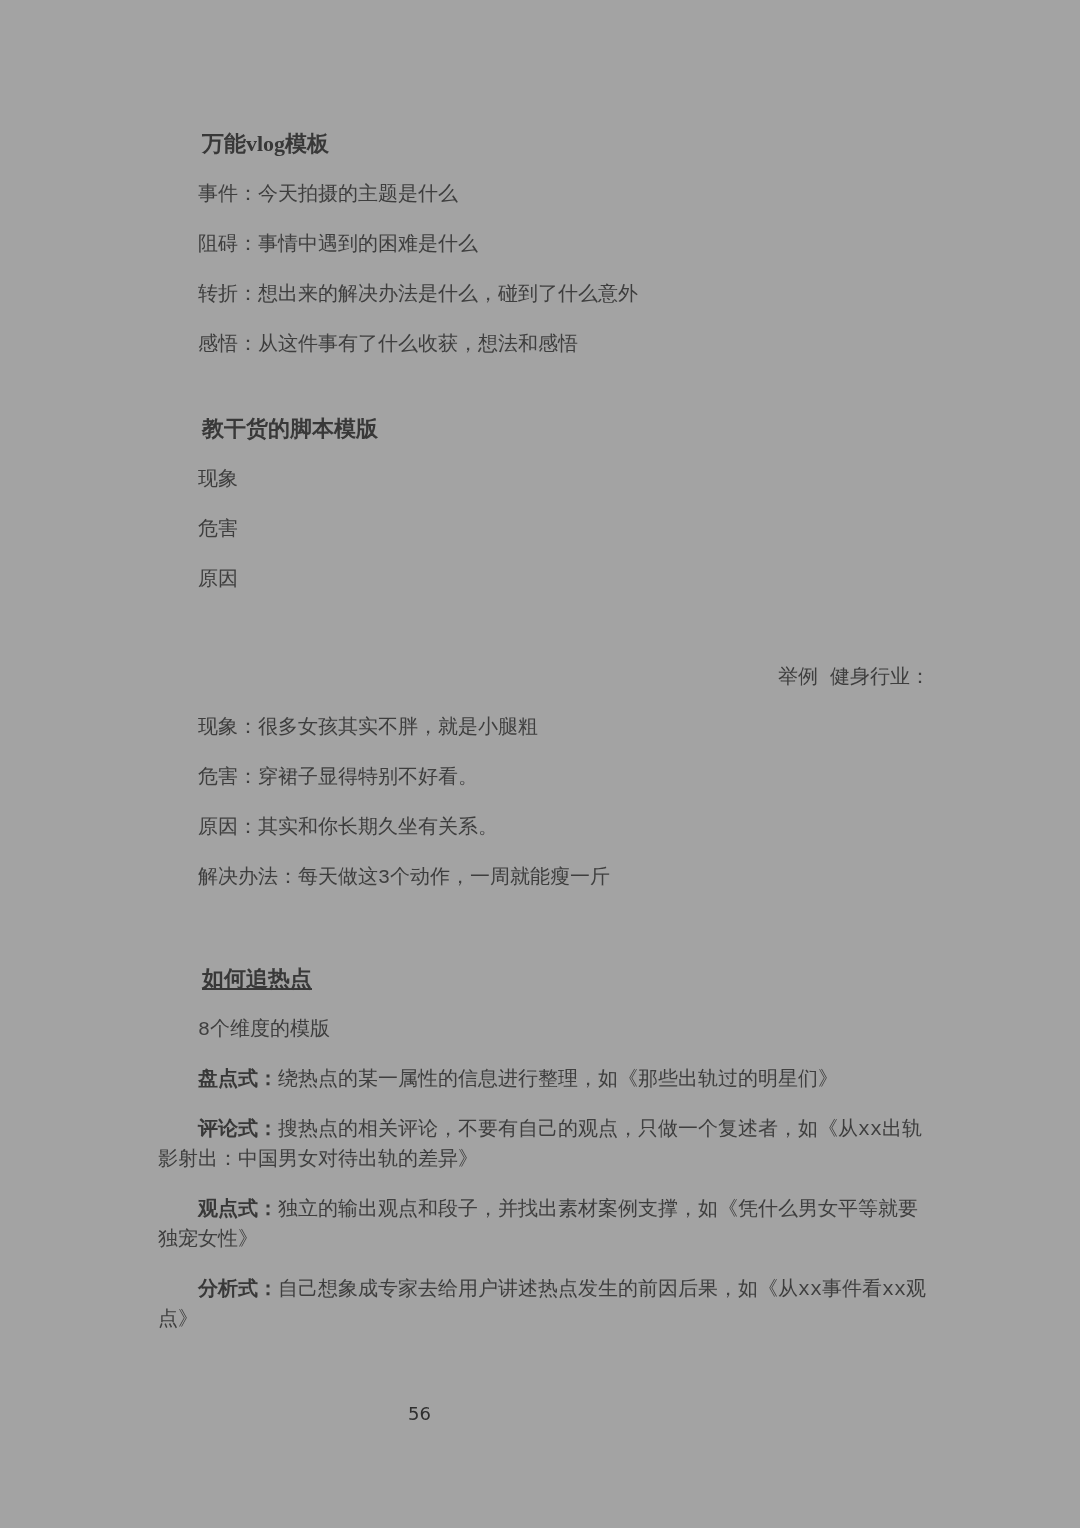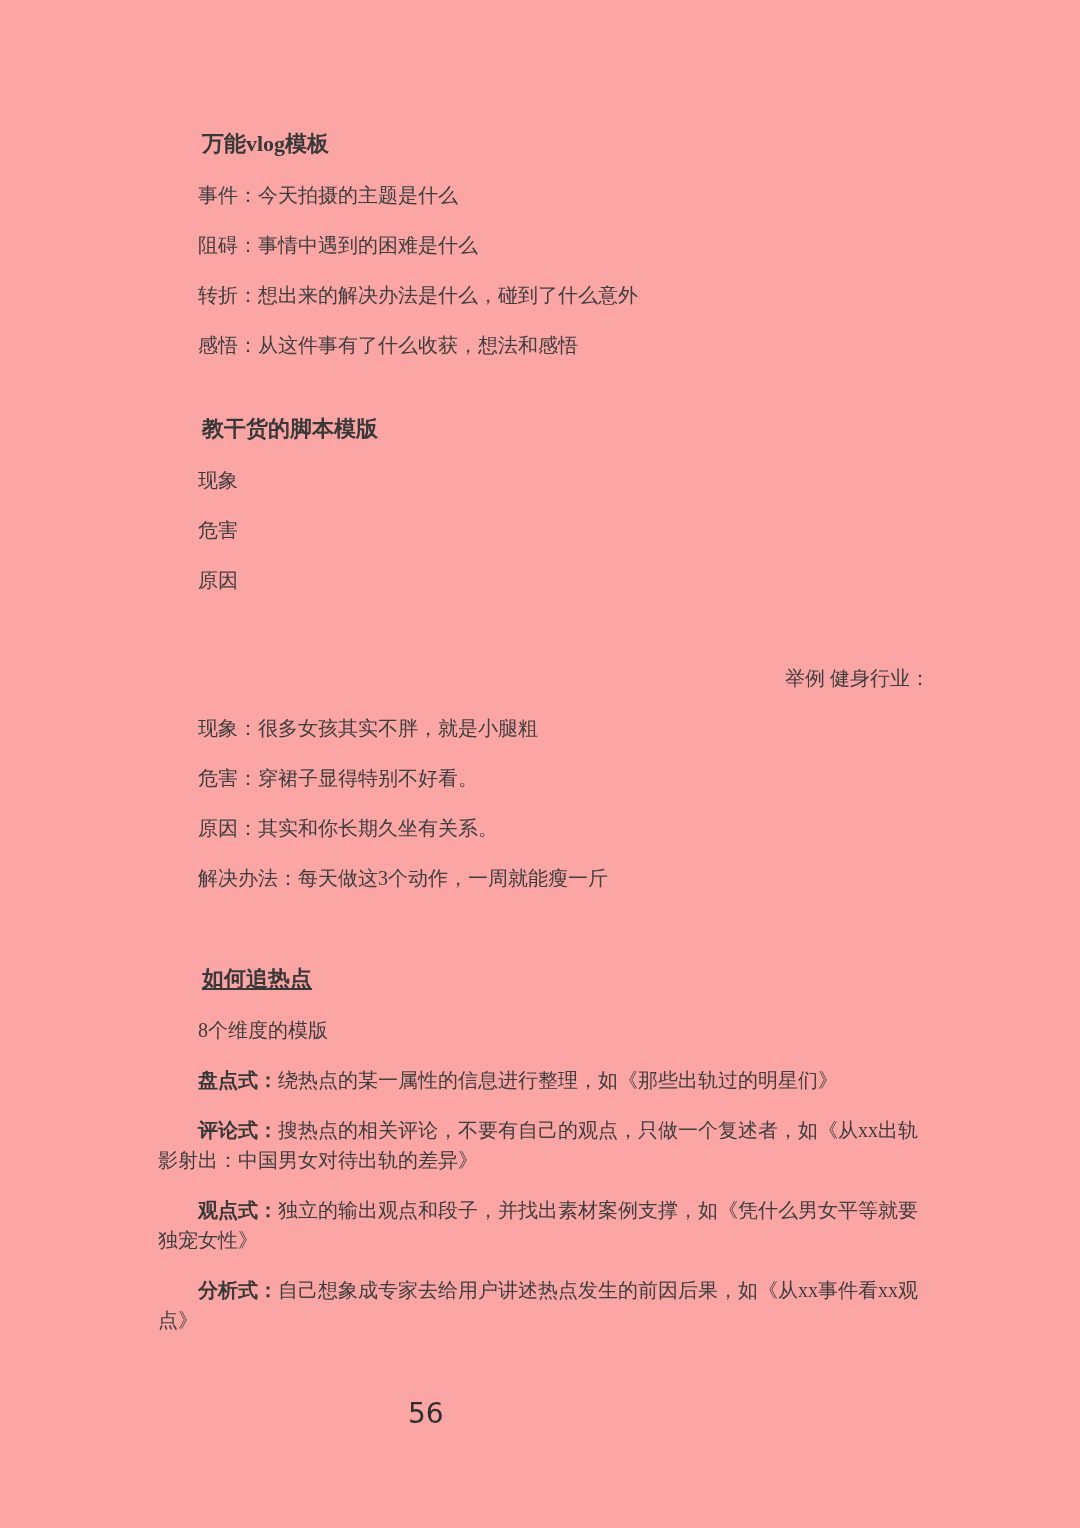--- a/index.html
+++ b/index.html
@@ -1,21 +1,21 @@
 <!DOCTYPE html>
 <html><head>
 <meta charset="utf-8">
 <style>
   * { margin: 0; padding: 0; box-sizing: border-box; }
   html, body { background: #ffffff; }
   .page {
     position: relative;
     width: 1080px;
     height: 1528px;
-    background: #fca5a5;
+    background: #a3a3a3;
     overflow: hidden;
     font-family: "Liberation Serif", "DejaVu Serif", serif;
     color: #3e3e3e;
   }
   .content {
     position: absolute;
     left: 158px;
     top: 128px;
     width: 772px;
   }
@@ -25,31 +25,32 @@
     line-height: 32px;
     text-indent: 2em;
     margin: 0 0 20px 0;
     color: #383838;
   }
   .p {
     font-size: 20px;
     line-height: 30px;
     text-indent: 2em;
     margin: 0 0 20px 0;
+    font-family: Liberation Mono, monospace;
   }
   .p .lbl { font-weight: bold; color: #383838; margin-top: 24px; }
   .mt-sec { margin-top: 53px; }
   .mt-ex  { margin-top: 68px; text-align: right; }
   .mt-hot { margin-top: 70px; text-decoration: underline; }
   .page-number {
     position: absolute;
     left: 408px;
     top: 1402px;
     font-family: "DejaVu Sans", "Liberation Sans", sans-serif;
-    font-size: 28px;
+    font-size: 18px;
     line-height: 24px;
     color: #2e2e2e;
   }
 </style>
 </head>
 <body>
 
 <div class="page">
   <div class="content">
 

